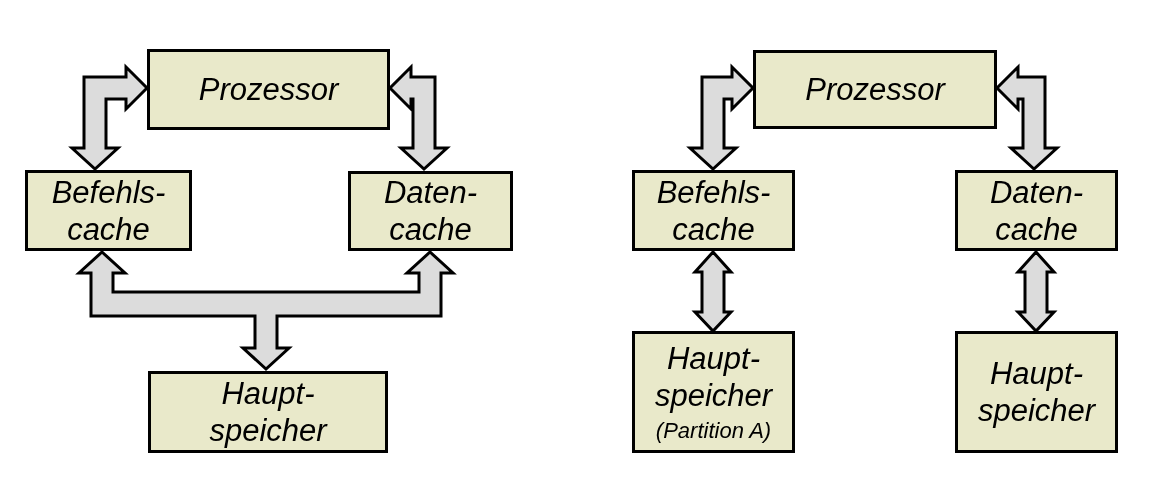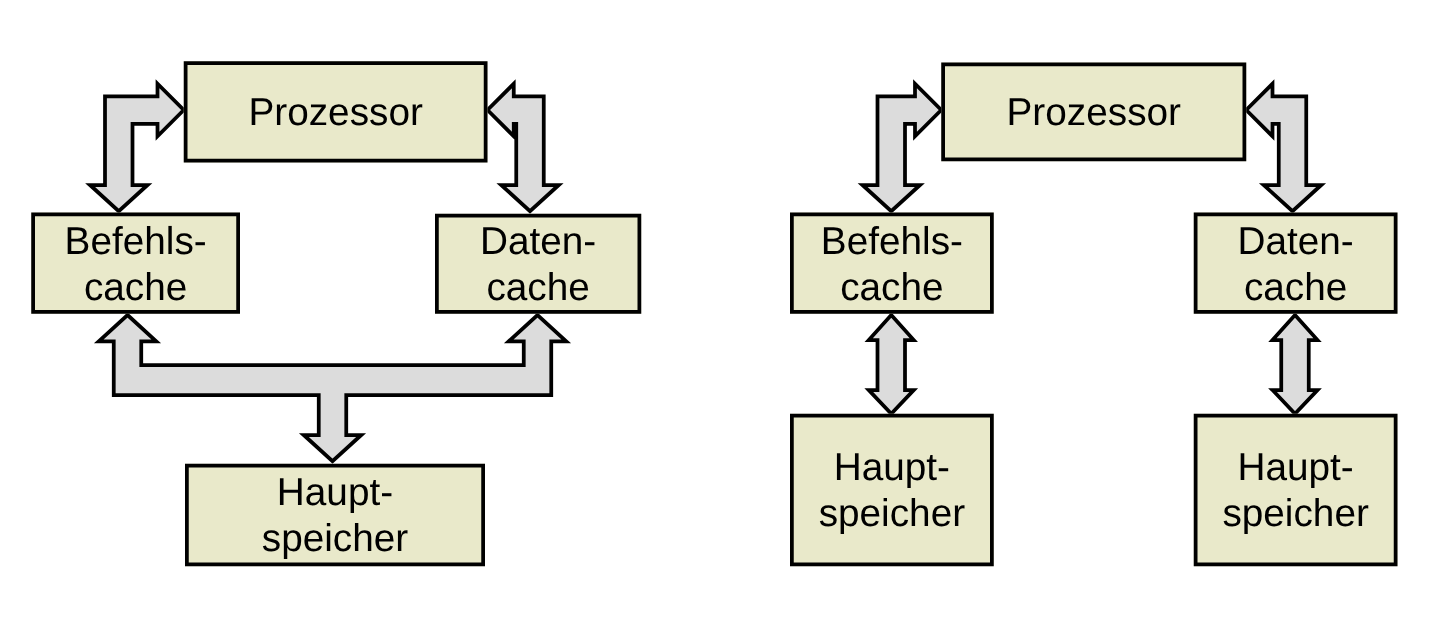--- a/index.html
+++ b/index.html
@@ -7,20 +7,21 @@
     padding: 0;
     background: var(--background, #ffffff);
     font-family: "Liberation Sans", "DejaVu Sans", sans-serif;
   }
   .canvas {
     position: relative;
     width: 1161px;
     height: 498px;
     background: var(--background, #ffffff);
     overflow: hidden;
+    font-style: italic;
   }
   svg.arrows {
     position: absolute;
     left: 0;
     top: 0;
     width: 1161px;
     height: 498px;
     z-index: 0;
   }
   .arrow {
@@ -103,19 +104,20 @@
     <span class="label">Befehls-
 cache</span>
   </div>
   <div class="box daten-r">
     <span class="label">Daten-
 cache</span>
   </div>
   <div class="box haupt-a">
     <span class="label">Haupt-
 speicher</span>
+    <span class="sublabel">(Partition A)</span>
   </div>
   <div class="box haupt-b">
     <span class="label">Haupt-
 speicher</span>
   </div>
 
 </div>
 
 </body></html>

